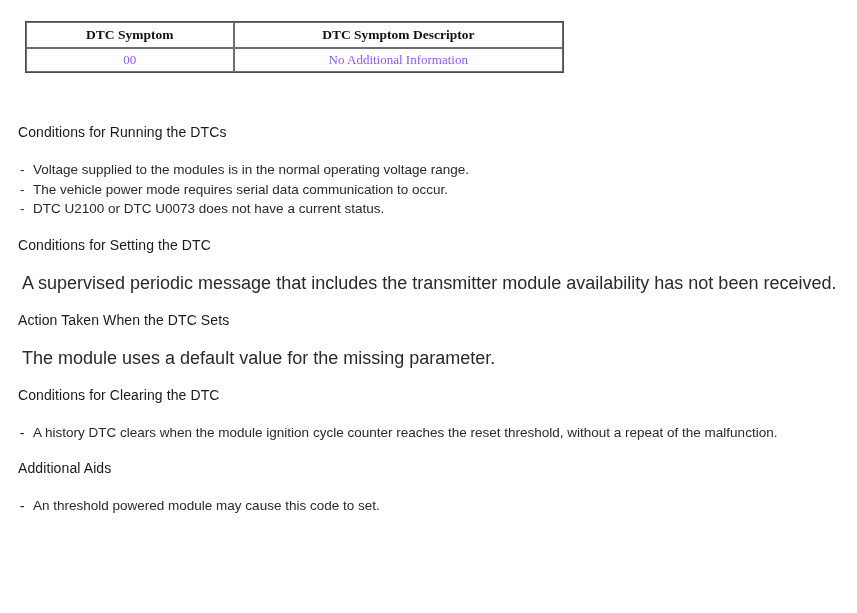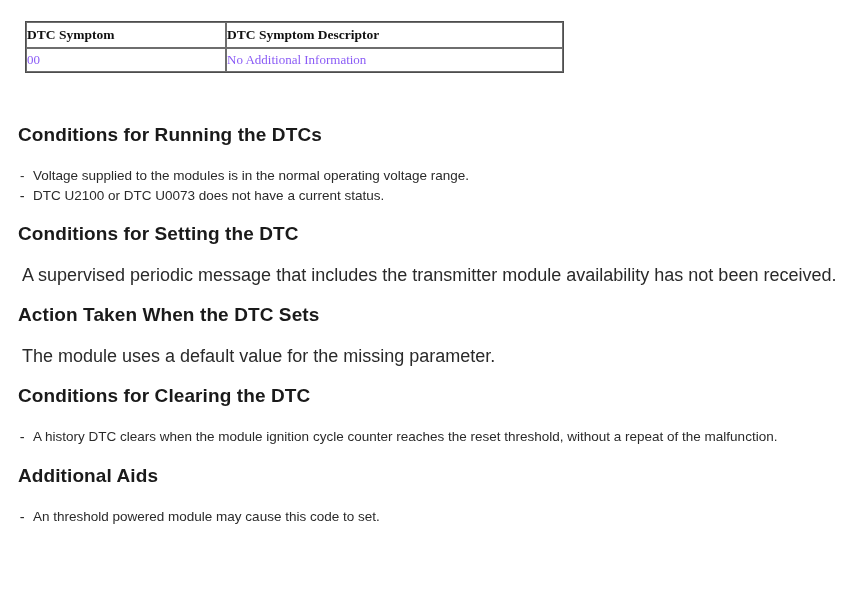--- a/index.html
+++ b/index.html
@@ -31,23 +31,23 @@
   table.dtc-table {
     border-collapse: separate;
     border-spacing: 0;
     width: 100%;
     border: 1px solid #4d4d4d;
     background: #ffffff;
     font-family: "Liberation Serif", serif;
   }
   table.dtc-table td {
     border: 1px solid #6e6e6e;
-    text-align: left;
+    text-align: center;
     vertical-align: middle;
-    padding: 2px 0;
+    padding: 2px 12px;
     background: #ffffff;
   }
   table.dtc-table tr.header td {
     font-weight: bold;
     font-size: 13.5px;
     height: 20px;
     color: #111111;
   }
   table.dtc-table tr.body td {
     font-weight: normal;
@@ -59,22 +59,22 @@
   td.col-descriptor { width: 335px; }
 
   
   .content {
     position: absolute;
     left: 18px;
     top: 124px;
     width: 820px;
   }
   .section-heading {
-    font-size: 19px;
-    font-weight: bold;
+    font-size: 14px;
+    font-weight: normal;
     color: #1a1a1a;
     margin: 0;
     letter-spacing: 0.1px;
   }
   .section {
     margin: 0 0 0 0;
   }
   .para {
     font-size: 18px;
     color: #2a2a2a;
@@ -129,21 +129,21 @@
       </table>
   </div>
 
   <div class="content">
 
     <div class="section blk-1">
       <div class="section-heading">Conditions for Running the DTCs</div>
       <div class="gap-head-to-list"></div>
       <ul class="bullets">
         <li><span class="dash">-</span><span>Voltage supplied to the modules is in the normal operating voltage range.</span></li>
-        <li><span class="dash">-</span></li>
+        <li><span class="dash">-</span><span>The vehicle power mode requires serial data communication to occur.</span></li>
         <li><span class="dash">-</span><span>DTC U2100 or DTC U0073 does not have a current status.</span></li>
       </ul>
     </div>
 
     <div class="gap-list-to-head"></div>
 
     <div class="section">
       <div class="section-heading">Conditions for Setting the DTC</div>
       <div class="gap-head-to-para"></div>
       <p class="para">A supervised periodic message that includes the transmitter module availability has not been received.</p>

